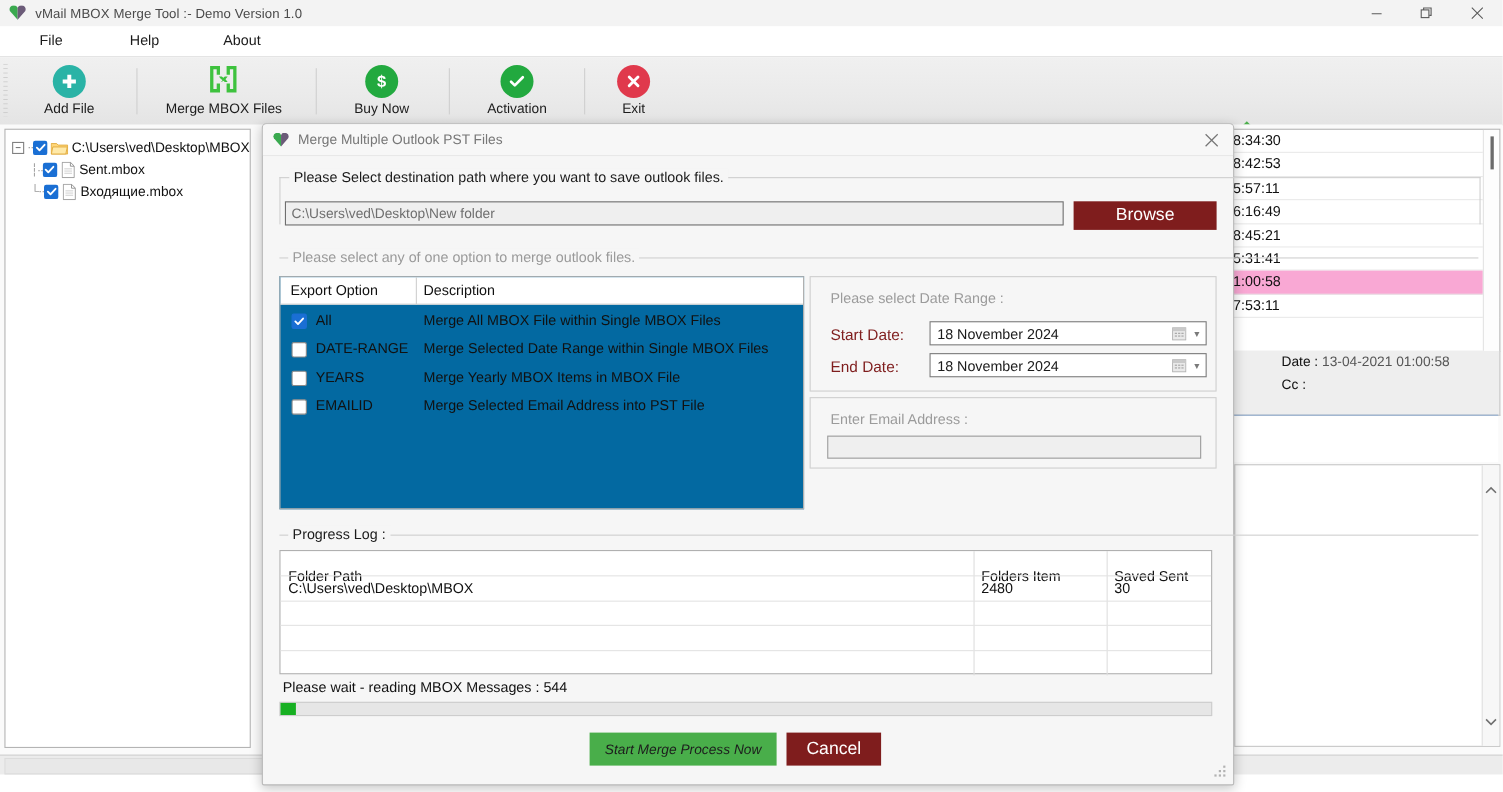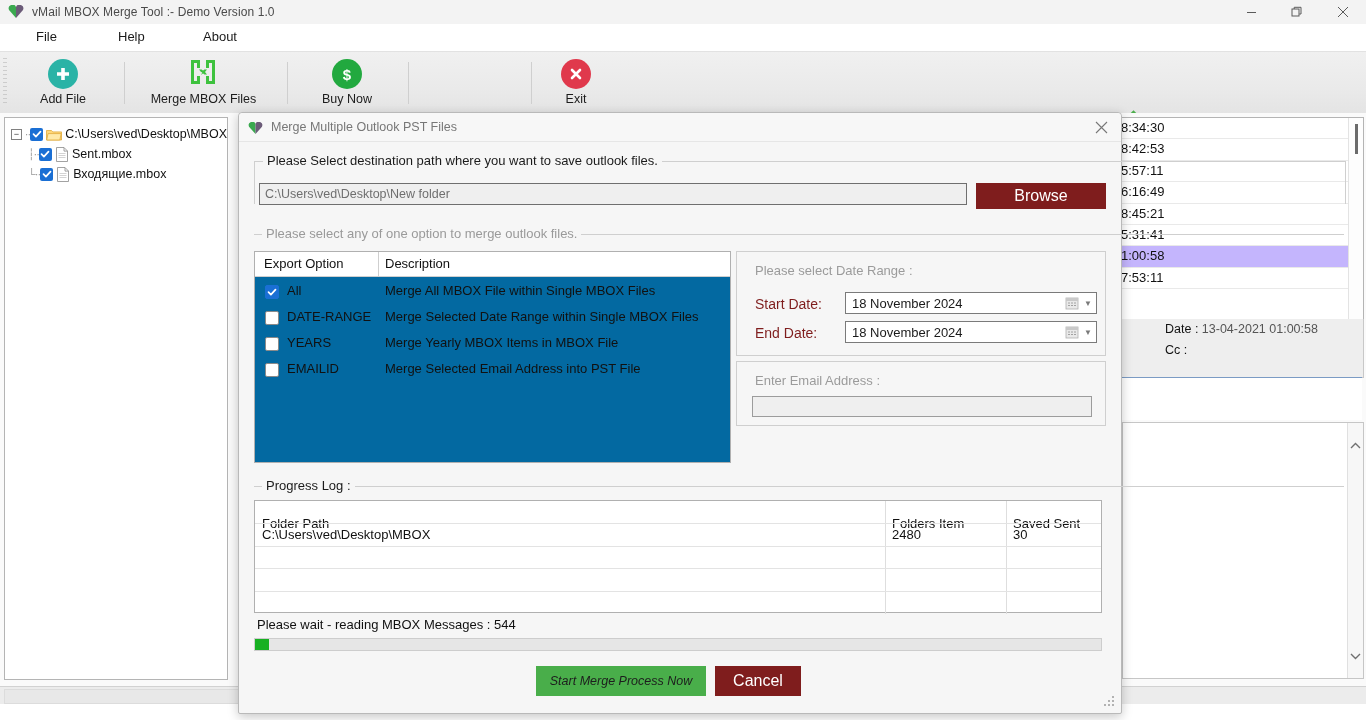--- a/index.html
+++ b/index.html
@@ -100,21 +100,21 @@
   .file-ico { width:12px; height:15px; position:relative; flex:none; margin:0 4px; }
   .tree-label { white-space:nowrap; }
 
   
   .mail-list {
     position:absolute; left:1118px; top:4px; width:244px; height:201px;
     background:#ffffff; border:1px solid #b4b4b4; overflow:hidden;
   }
   .mail-row { height:20.4px; line-height:20.4px; font-size:13px; color:#111;
               border-bottom:1px solid #e9e9e9; padding-left:2px; white-space:nowrap; }
-  .mail-row.sel { background:#c4b5fd; }
+  .mail-row.sel { background:#f9a8d4; }
   .mail-scroll { position:absolute; right:0; top:0; width:14px; height:100%; background:#fdfdfd; border-left:1px solid #e3e3e3;}
   .mail-thumb { position:absolute; right:5px; top:6px; width:3px; height:30px; background:#6b6b6b; }
 
   .mail-head {
     position:absolute; left:1118px; top:206px; width:244px; height:58px;
     background:#eeeeee; border:1px solid #c8c8c8; border-top:none;
     font-size:12.5px; color:#111;
   }
   .mh-line { padding-left:46px; height:21px; line-height:21px; white-space:nowrap; }
   .mh-val { color:#555; }
@@ -310,20 +310,30 @@
         <span class="circ" style="background:#22a93f">
           <svg width="20" height="20" viewBox="0 0 20 20">
             <text x="10" y="15.5" font-family="Liberation Sans, sans-serif" font-size="15" font-weight="bold" fill="#fff" text-anchor="middle">$</text>
           </svg>
         </span>
       </span>
       <span class="lbl">Buy Now</span>
     </div>
     <div class="tsep" style="left:408px"></div>
 
+    <div class="tbtn" style="left:420px; width:100px">
+      <span class="ic">
+        <span class="circ" style="background:#22a93f">
+          <svg width="18" height="18" viewBox="0 0 18 18">
+              <path d="M3.6 9.3 L7 12.6 L14.3 5.2" stroke="#fff" stroke-width="2.4" fill="none" stroke-linecap="round" stroke-linejoin="round"></path>
+            </svg>
+        </span>
+      </span>
+      <span class="lbl">Activation</span>
+    </div>
     <div class="tsep" style="left:531px"></div>
 
     <div class="tbtn" style="left:543px; width:66px">
       <span class="ic">
         <span class="circ" style="background:#e0394c">
           <svg width="16" height="16" viewBox="0 0 16 16">
               <path d="M4 4 L12 12 M12 4 L4 12" stroke="#fff" stroke-width="2.6" stroke-linecap="round"></path>
             </svg>
         </span>
       </span>

